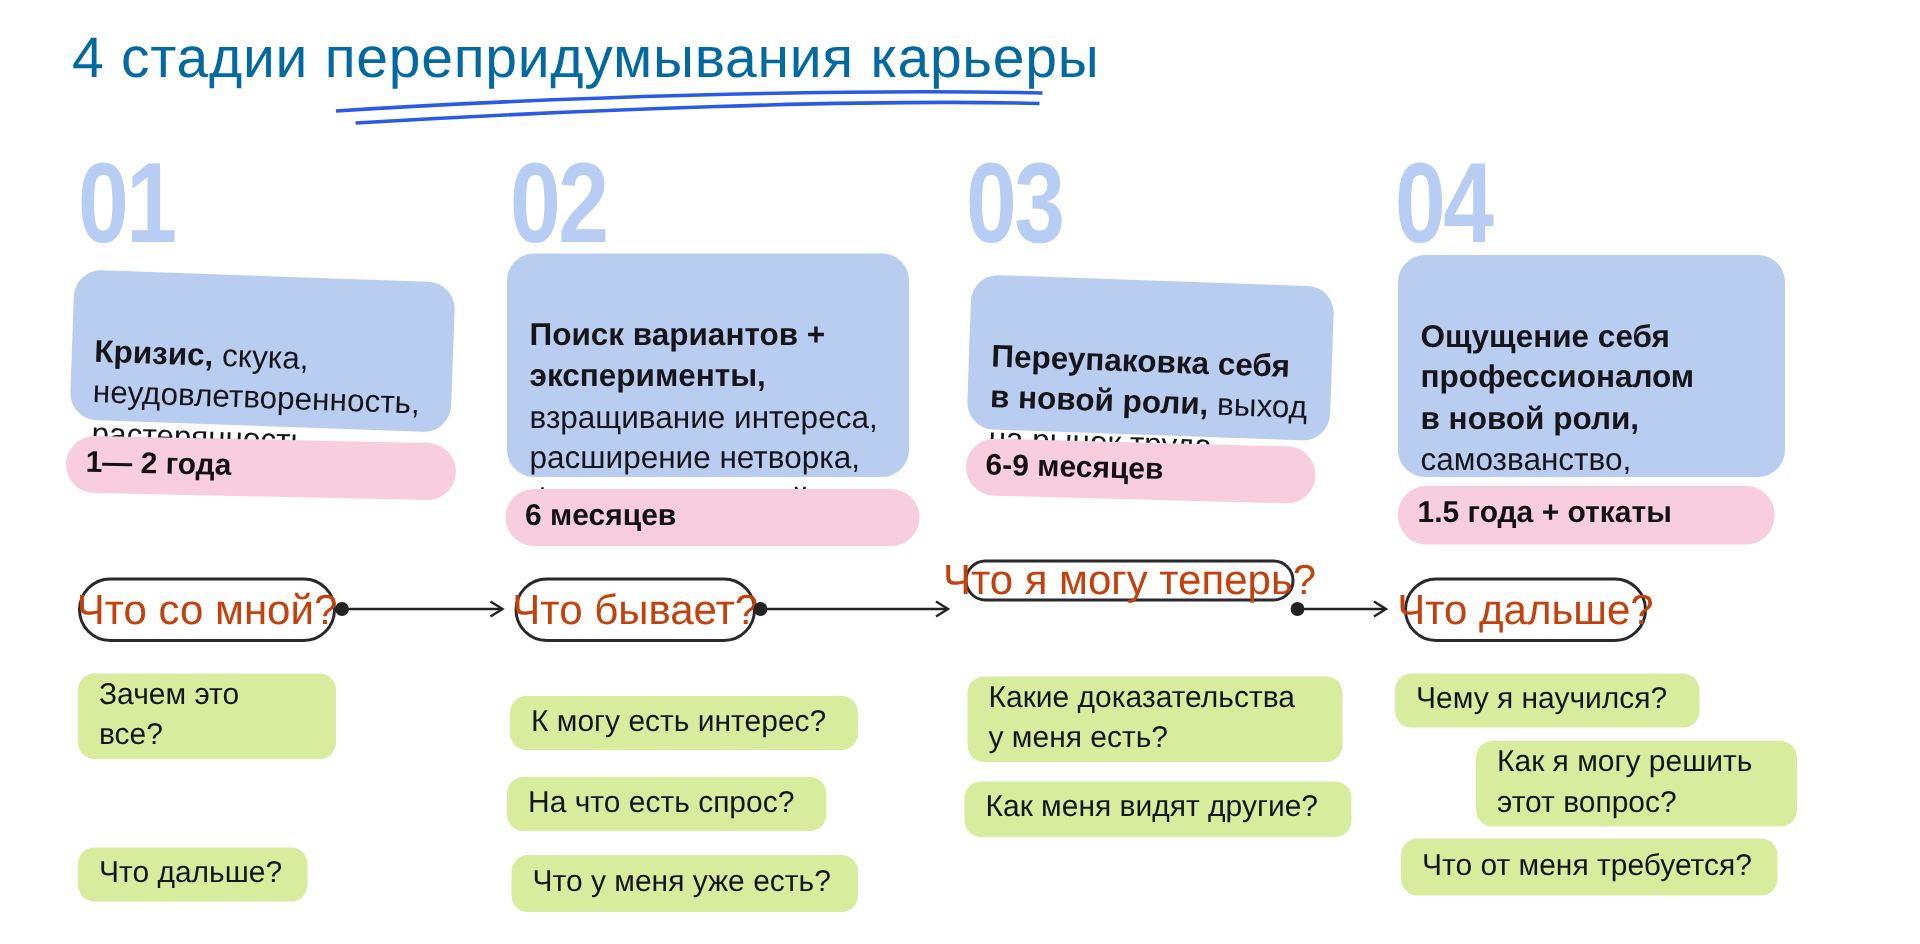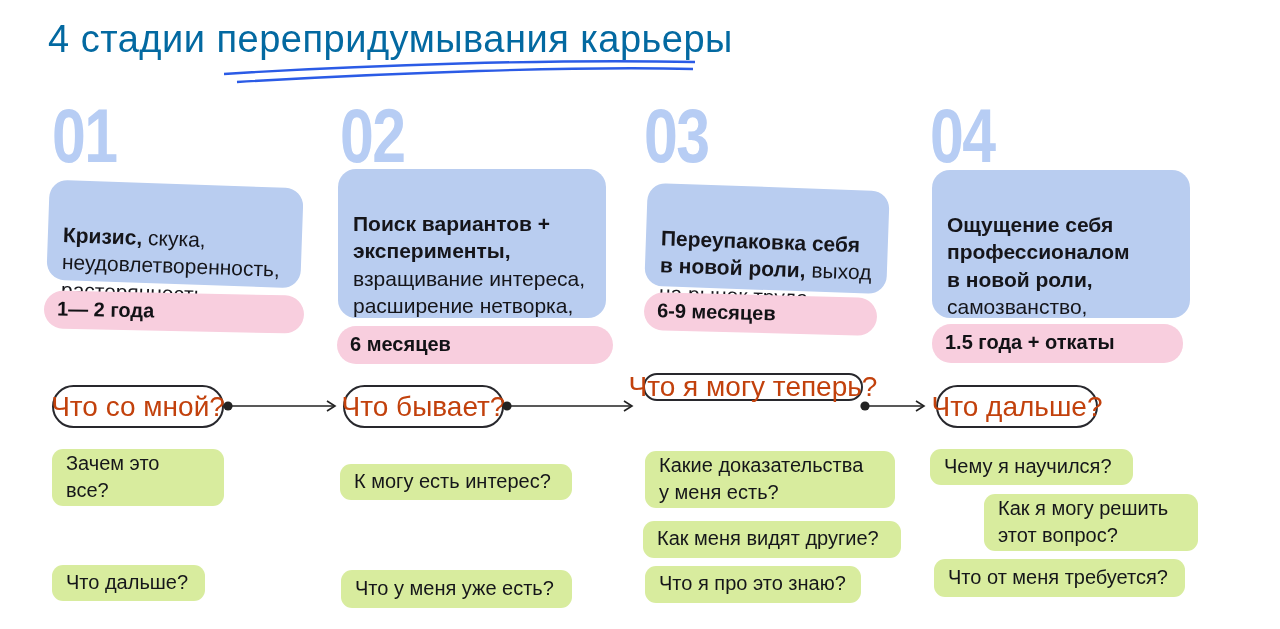--- a/index.html
+++ b/index.html
@@ -118,25 +118,25 @@
     <circle cx="6" cy="7" r="4.6" fill="#222"></circle>
     <line x1="10" y1="7" x2="64" y2="7" stroke="#222" stroke-width="1.6"></line>
     <polyline points="57,2 65,7 57,12" fill="none" stroke="#222" stroke-width="1.6"></polyline>
   </svg>
 
   <div class="greenbox" style="left:52px;top:449px;width:172px;height:57px">Зачем это
 все?</div>
   <div class="greenbox" style="left:52px;top:565px;width:153px;height:36px">Что дальше?</div>
 
   <div class="greenbox" style="left:340px;top:464px;width:232px;height:36px">К могу есть интерес?</div>
+  <div class="greenbox" style="left:338px;top:518px;width:213px;height:36px">На что есть спрос?</div>
   <div class="greenbox" style="left:645px;top:451px;width:250px;height:57px">Какие доказательства
 у меня есть?</div>
 
   <div class="greenbox" style="left:341px;top:570px;width:231px;height:38px">Что у меня уже есть?</div>
   <div class="greenbox" style="left:643px;top:521px;width:258px;height:37px">Как меня видят другие?</div>
-  <div class="greenbox" style="left:645px;top:566px;width:216px;height:37px">Что я про это знаю?</div>
 
   <div class="greenbox" style="left:930px;top:449px;width:203px;height:36px">Чему я научился?</div>
   <div class="greenbox" style="left:984px;top:494px;width:214px;height:57px">Как я могу решить
 этот вопрос?</div>
   <div class="greenbox" style="left:934px;top:559px;width:251px;height:38px">Что от меня требуется?</div>
 
 </div>
 
 </body></html>

